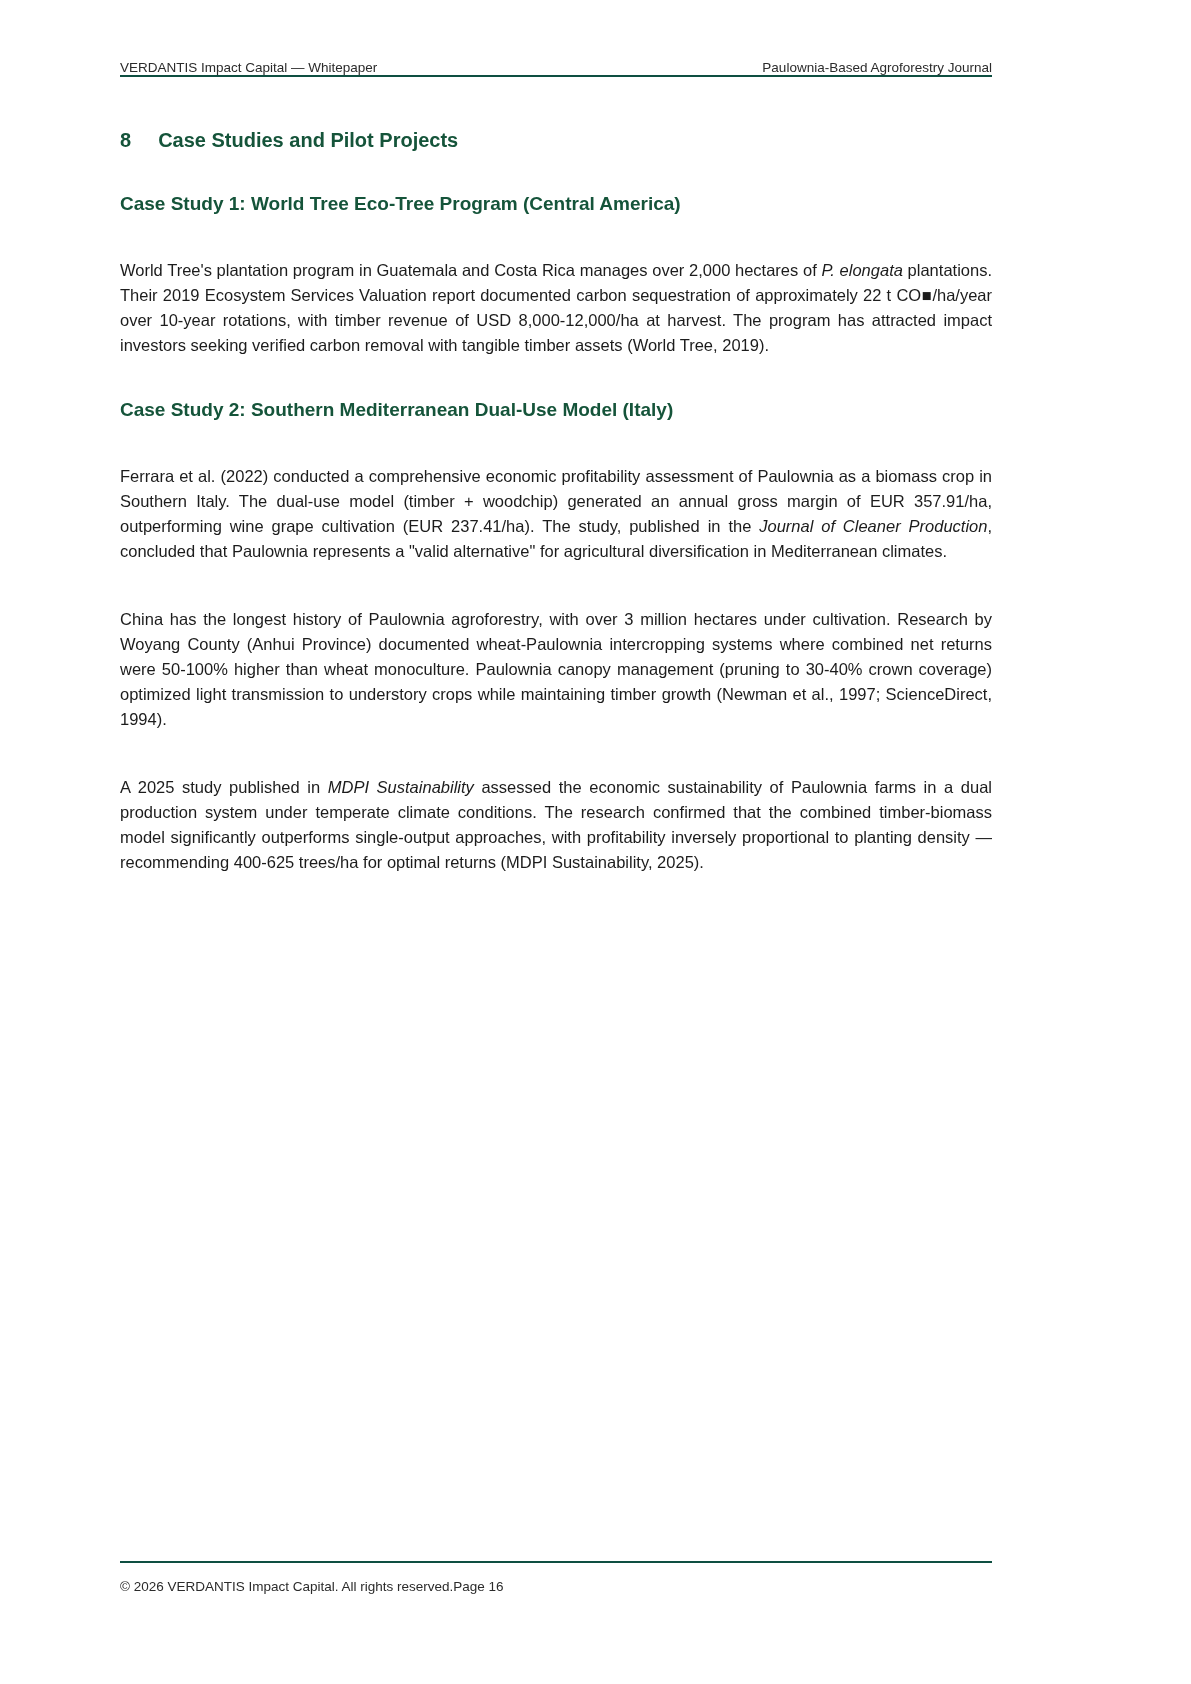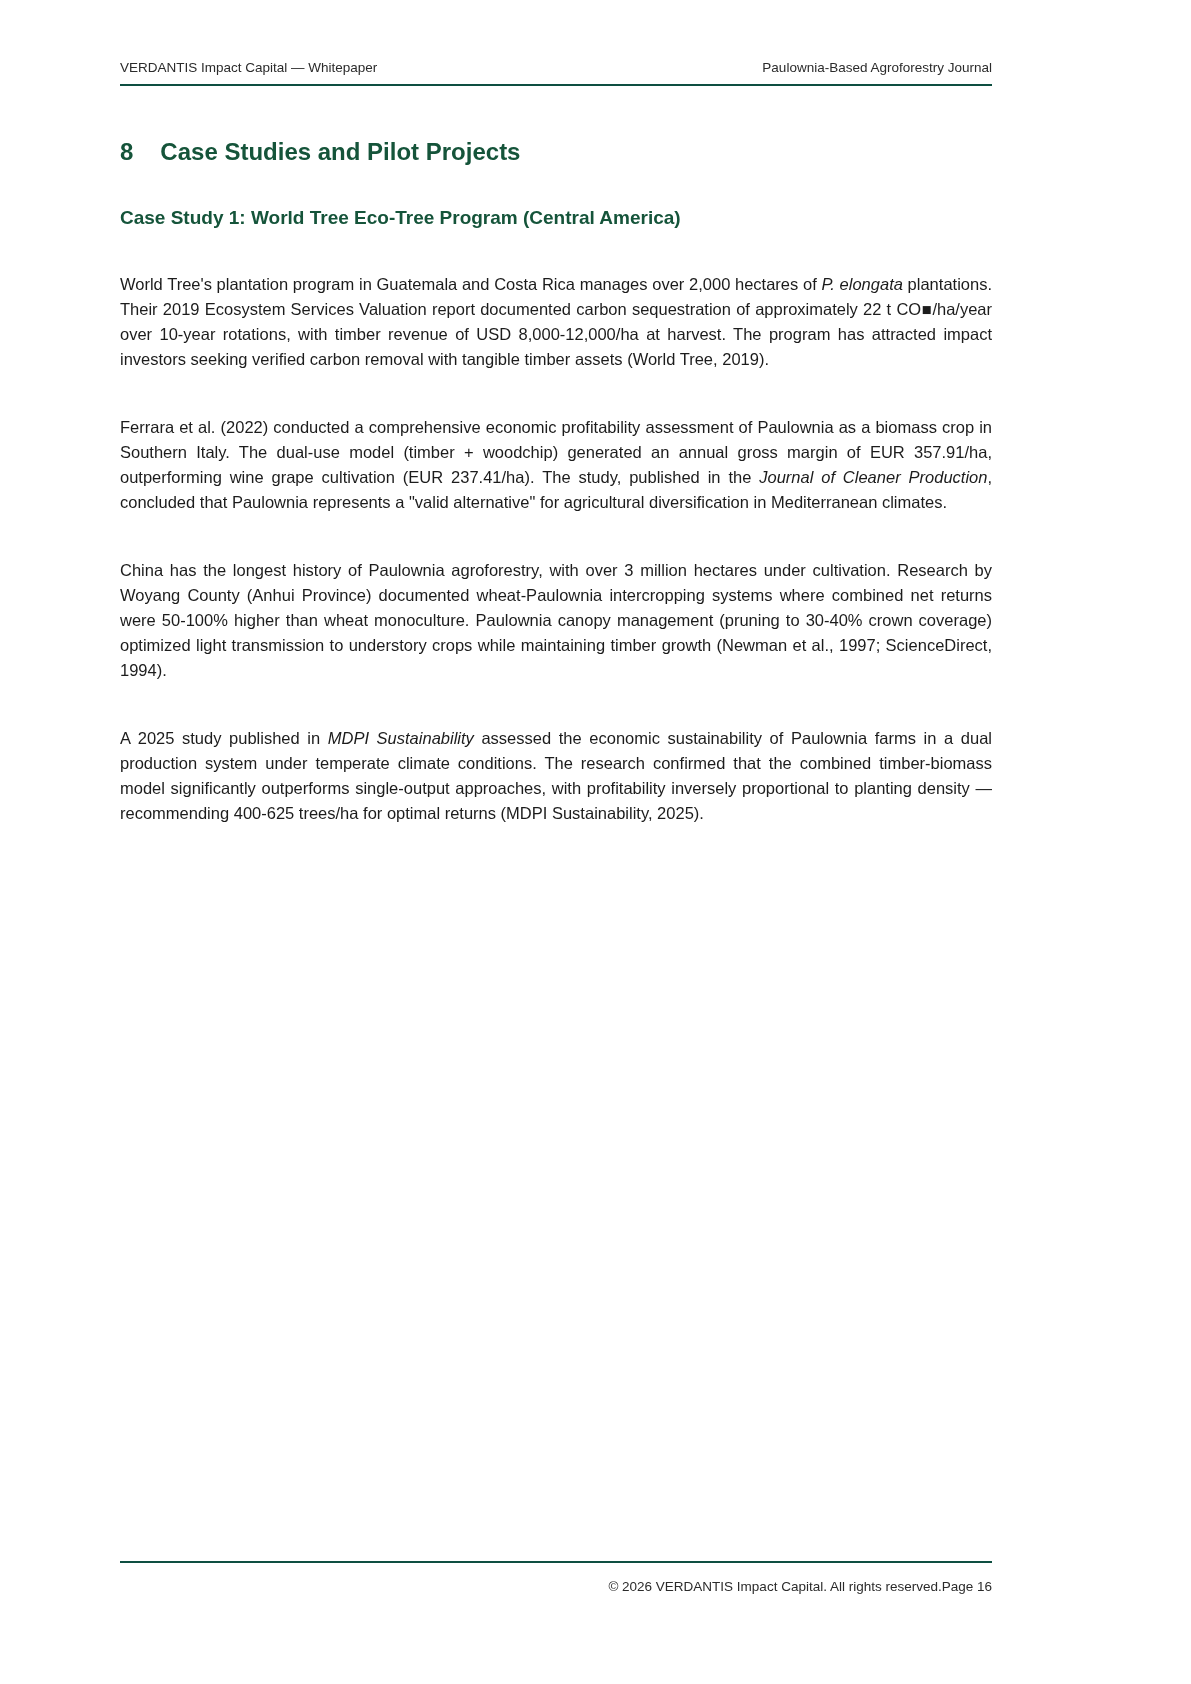--- a/index.html
+++ b/index.html
@@ -25,27 +25,26 @@
     left:120px;
     top:60px;
     width:872px;
   }
   .doc-header{
     display:flex;
     justify-content:space-between;
     align-items:flex-end;
     font-size:13.5px;
     color:var(--meta-text);
-    padding-bottom:9px;
     border-bottom:2px solid var(--rule);
   }
   h1.section-heading{
     margin-top:52px;
     margin-bottom:20px;
-    font-size:24px;
+    font-size:20px;
     font-weight:bold;
     color:var(--accent);
   }
   h1 .sec-num{
     display:inline-block;
     margin-right:27px;
   }
   p.body-par{
     font-size:16.5px;
     line-height:25px;
@@ -65,21 +64,21 @@
     font-weight:bold;
     color:var(--accent);
   }
   .it{font-style:italic;}
   .doc-footer{
     position:absolute;
     left:120px;
     width:872px;
     bottom:90px;
     display:flex;
-    justify-content:flex-end;
+    justify-content:flex-start;
     font-size:13.5px;
     color:var(--meta-text);
     border-top:2px solid var(--rule);
     padding-top:16px;
   }
 </style>
 </head>
 <body>
 
 <div class="page">
@@ -91,20 +90,21 @@
     </div>
 
     <h1 class="section-heading">
       <span class="sec-num">8</span><span>Case Studies and Pilot Projects</span>
     </h1>
 
 
     <h2 class="case-heading">Case Study 1: World Tree Eco-Tree Program (Central America)</h2>
     <p class="body-par"><span>World Tree's plantation program in Guatemala and Costa Rica manages over 2,000 hectares of </span><span class="it">P. elongata</span><span> plantations. Their 2019 Ecosystem Services Valuation report documented carbon sequestration of approximately 22 t CO■/ha/year over 10-year rotations, with timber revenue of USD 8,000-12,000/ha at harvest. The program has attracted impact investors seeking verified carbon removal with tangible timber assets (World Tree, 2019).</span></p>
 
+    <h2 class="case-heading">Case Study 2: Southern Mediterranean Dual-Use Model (Italy)</h2>
     <p class="body-par"><span>Ferrara et al. (2022) conducted a comprehensive economic profitability assessment of Paulownia as a biomass crop in Southern Italy. The dual-use model (timber + woodchip) generated an annual gross margin of EUR 357.91/ha, outperforming wine grape cultivation (EUR 237.41/ha). The study, published in the </span><span class="it">Journal of Cleaner Production</span><span>, concluded that Paulownia represents a "valid alternative" for agricultural diversification in Mediterranean climates.</span></p>
 
     <p class="body-par"><span>China has the longest history of Paulownia agroforestry, with over 3 million hectares under cultivation. Research by Woyang County (Anhui Province) documented wheat-Paulownia intercropping systems where combined net returns were 50-100% higher than wheat monoculture. Paulownia canopy management (pruning to 30-40% crown coverage) optimized light transmission to understory crops while maintaining timber growth (Newman et al., 1997; ScienceDirect, 1994).</span></p>
 
     <p class="body-par"><span>A 2025 study published in </span><span class="it">MDPI Sustainability</span><span> assessed the economic sustainability of Paulownia farms in a dual production system under temperate climate conditions. The research confirmed that the combined timber-biomass model significantly outperforms single-output approaches, with profitability inversely proportional to planting density — recommending 400-625 trees/ha for optimal returns (MDPI Sustainability, 2025).</span></p>
 
   </div>
 
   <div class="doc-footer">
     <span>© 2026 VERDANTIS Impact Capital. All rights reserved.</span>

